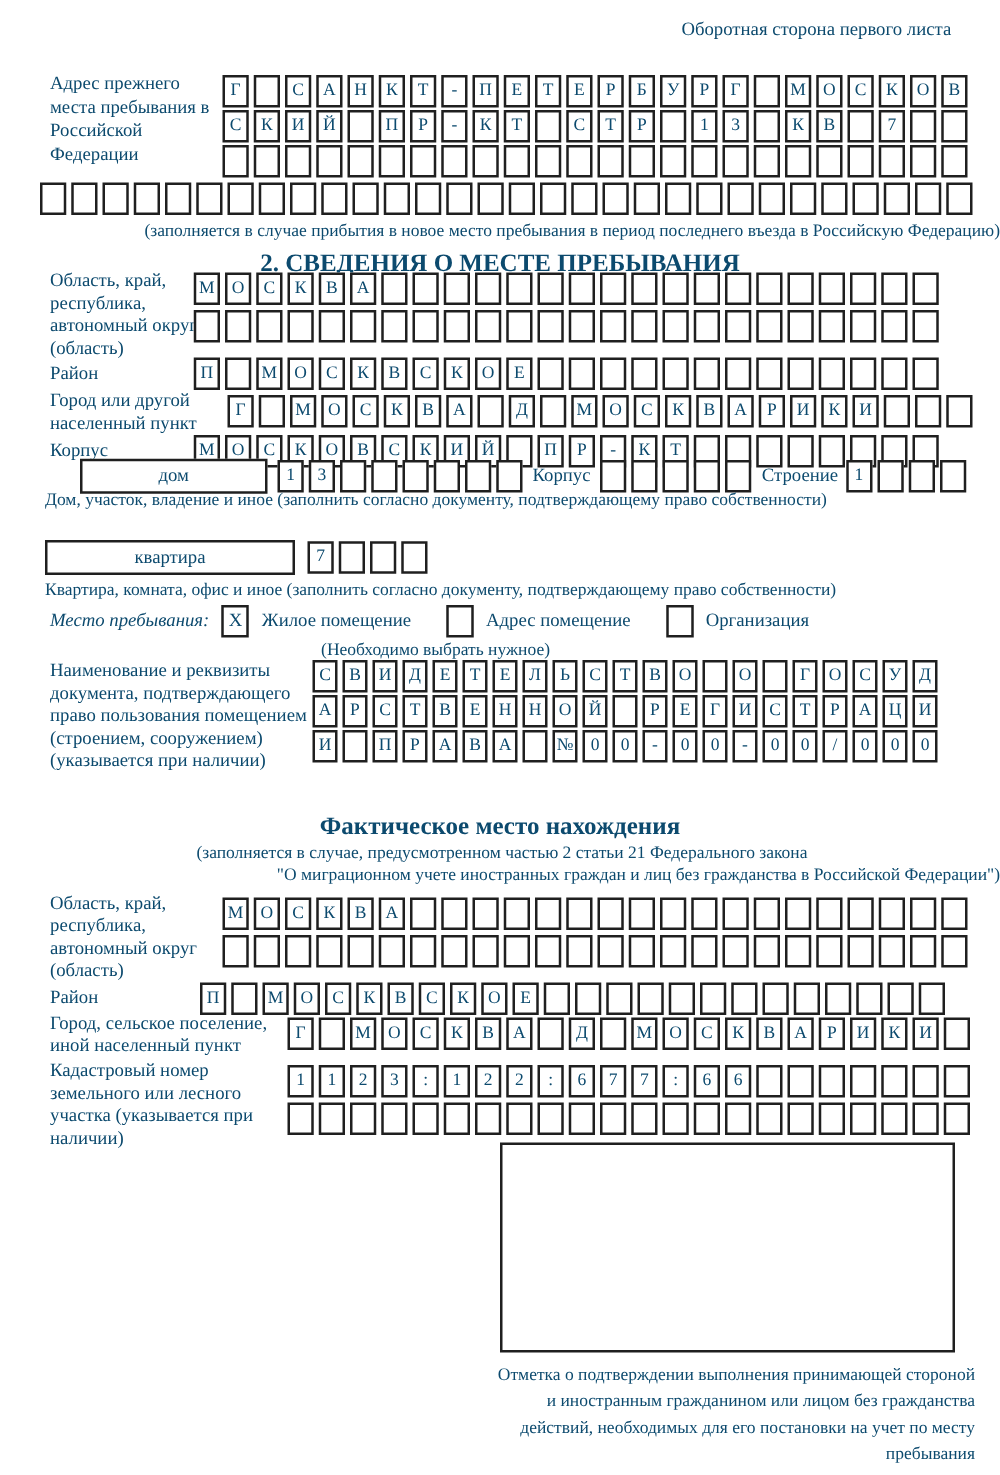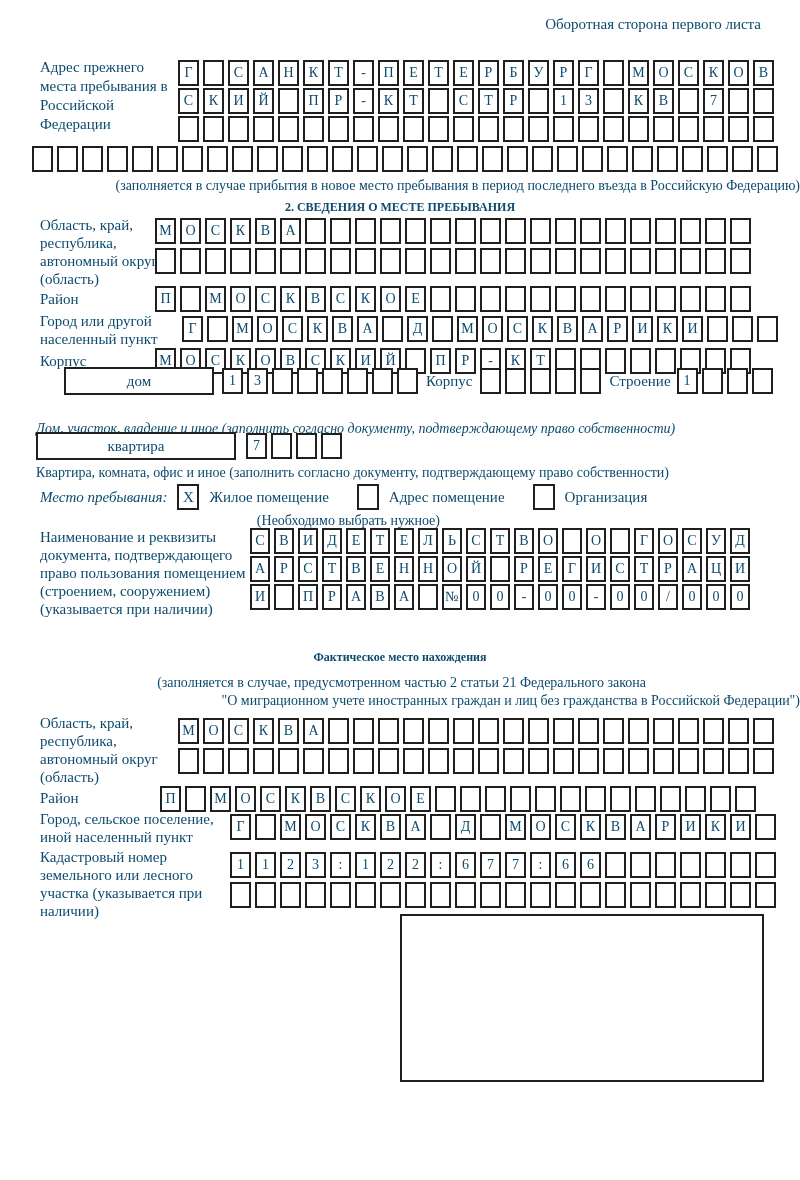--- a/index.html
+++ b/index.html
@@ -7,21 +7,21 @@
   .page{
     position:relative;width:800px;height:1180px;background:#fff;
     font-family:"Liberation Serif","DejaVu Serif",serif;color:#0c4a6e;
     overflow:hidden;
   }
   .abs{position:absolute;}
   .flabel{font-size:15px;line-height:18px;}
   .flabel.lh19{line-height:19px;}
   .note{font-size:14px;line-height:17px;}
   .center{text-align:right;}
-  .heading{font-weight:bold;font-size:12px;text-align:center;width:800px;}
+  .heading{font-weight:bold;font-size:20px;text-align:center;width:800px;}
   .boxrow{display:flex;gap:4px;}
   .stack{display:flex;flex-direction:column;}
   .g2{gap:2px;} .g4{gap:4px;}
   .cell{
     box-sizing:border-box;flex:0 0 21px;width:21px;height:26px;
     border:2px solid var(--ink);background:#fff;
     display:inline-flex;align-items:center;justify-content:center;
     font-size:14px;line-height:1;font-family:"Liberation Serif","DejaVu Serif",serif;
   }
   .sm .cell{flex-basis:20px;width:20px;}
@@ -322,21 +322,21 @@
         <span class="cell"></span>
       </div>
     <div class="flabel" style="margin-left:8px;">Строение</div>
     <div class="boxrow" style="margin-left:6px;">
         <span class="cell">1</span>
         <span class="cell"></span>
         <span class="cell"></span>
         <span class="cell"></span>
       </div>
   </div>
-  <div class="abs note" style="left:36px;top:420px;font-style:italic;">Дом, участок, владение и иное (заполнить согласно документу, подтверждающему право собственности)</div>
+  <div class="abs note" style="left:36px;top:392px;">Дом, участок, владение и иное (заполнить согласно документу, подтверждающему право собственности)</div>
 
   <div class="abs inlinerow" style="left:36px;top:432px;border-radius:11px;">
     <div class="widebox" style="width:200px;">квартира</div>
     <div class="boxrow" style="margin-left:10px;">
         <span class="cell">7</span>
         <span class="cell"></span>
         <span class="cell"></span>
         <span class="cell"></span>
       </div>
   </div>
@@ -592,14 +592,15 @@
         <span class="cell"></span>
         <span class="cell"></span>
         <span class="cell"></span>
         <span class="cell"></span>
         <span class="cell"></span>
         <span class="cell"></span>
       </div>
   </div>
 
   <div class="abs stampbox" style="left:400px;top:914px;width:364px;height:168px;"></div>
+  <div class="abs note center" style="left:390px;top:1090px;width:390px;line-height:21px;">Отметка о подтверждении выполнения принимающей стороной и иностранным гражданином или лицом без гражданства действий, необходимых для его постановки на учет по месту пребывания</div>
 
 </div>
 
 </body></html>

